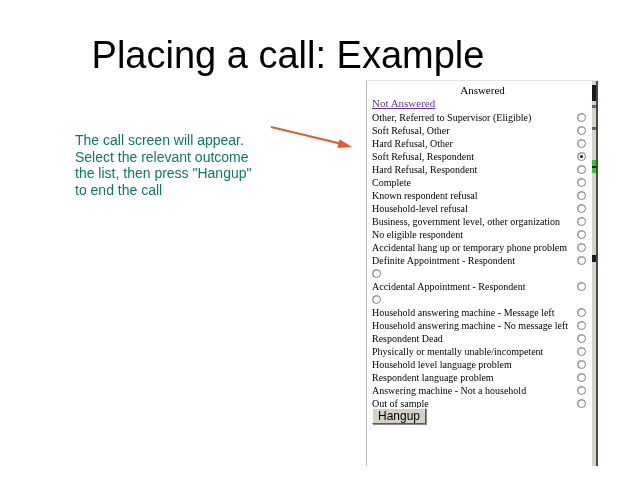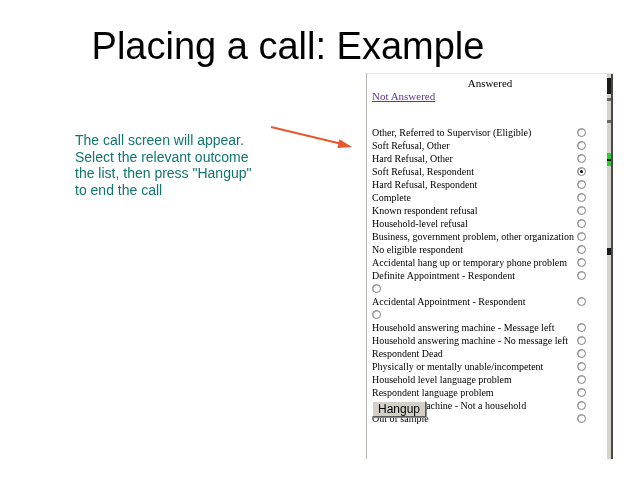--- a/index.html
+++ b/index.html
@@ -1,43 +1,43 @@
 <!DOCTYPE html>
 <html style="--accent_arrow: #E8582E; --visited_link: #663399; --button_face: #D4D0C8; --panel_border_light: #B8B8B0; --panel_border_dark: #4A4A44; --scroll_track: #D6D3CC; --scroll_mark_green: #2ECC2E; --scroll_mark_black: #1A1A1A;"><head>
 <meta charset="utf-8">
 <style>
   html,body{margin:0;padding:0;}
   body{width:640px;height:480px;background:#ffffff;position:relative;overflow:hidden;
        font-family:"Liberation Sans",sans-serif;}
 
-  .title{position:absolute;left:0;top:24px;width:576px;text-align:center;
+  .title{position:absolute;left:0;top:33px;width:576px;text-align:center;
          font-size:38px;line-height:44px;color:#000;font-family:"Liberation Sans",sans-serif;}
 
   .instructions{position:absolute;left:75px;top:132px;width:250px;
                 font-size:14px;line-height:16.5px;color:#0f766e;}
 
   .arrow-svg{position:absolute;left:268px;top:121px;width:90px;height:34px;
              color:var(--accent_arrow,#E8582E);}
 
-  .panel{position:absolute;left:366px;top:73px;width:231px;height:385px;background:#fff;
+  .panel{position:absolute;left:366px;top:80px;width:231px;height:385px;background:#fff;
          border-left:1px solid var(--panel_border_light,#B8B8B0);
-         border-top:1px solid #E4E4DE;padding-left:15px;}
+         border-top:1px solid #E4E4DE;}
   .right-border{position:absolute;right:0;top:0;bottom:0;width:2px;
                 background:var(--panel_border_dark,#4A4A44);}
   .scroll-strip{position:absolute;right:2px;top:0;bottom:0;width:4px;
                 background:var(--scroll_track,#D6D3CC);}
   .strip-mark{position:absolute;left:0;width:4px;}
 
   .panel-header{position:absolute;left:0;top:3px;width:100%;text-align:center;
                 font-family:"Liberation Serif",serif;font-size:11px;color:#000;}
   .panel-link{position:absolute;left:5px;top:16px;font-family:"Liberation Serif",serif;
               font-size:11px;text-decoration:underline;cursor:pointer;
               color:var(--visited_link,#663399);}
 
-  .outcome-list{position:absolute;left:5px;top:30px;width:216px;margin-top:22px;}
+  .outcome-list{position:absolute;left:5px;top:30px;width:216px;}
   .outcome-row{height:13px;display:flex;justify-content:space-between;align-items:center;}
   .outcome-label{font-family:"Liberation Serif",serif;font-size:10px;color:#000;
                  white-space:nowrap;}
   .radio{width:9px;height:9px;border-radius:50%;background:#fff;box-sizing:border-box;
          border:1px solid #808080;box-shadow:inset 0.5px 0.5px 0 rgba(64,64,64,.55);
          position:relative;flex:0 0 auto;margin-right:2px;cursor:pointer;}
   .radio .dot{display:none;}
   .radio.selected .dot{display:block;position:absolute;left:2px;top:2px;width:3px;height:3px;
          border-radius:50%;background:#000;}
 
@@ -97,21 +97,21 @@
       </div>
       <div class="outcome-row">
         <span class="outcome-label">Known respondent refusal</span>
         <span class="radio"></span>
       </div>
       <div class="outcome-row">
         <span class="outcome-label">Household-level refusal</span>
         <span class="radio"></span>
       </div>
       <div class="outcome-row">
-        <span class="outcome-label">Business, government problem, other organization</span>
+        <span class="outcome-label">Business, government level, other organization</span>
         <span class="radio"></span>
       </div>
       <div class="outcome-row">
         <span class="outcome-label">No eligible respondent</span>
         <span class="radio"></span>
       </div>
       <div class="outcome-row">
         <span class="outcome-label">Accidental hang up or temporary phone problem</span>
         <span class="radio"></span>
       </div>

